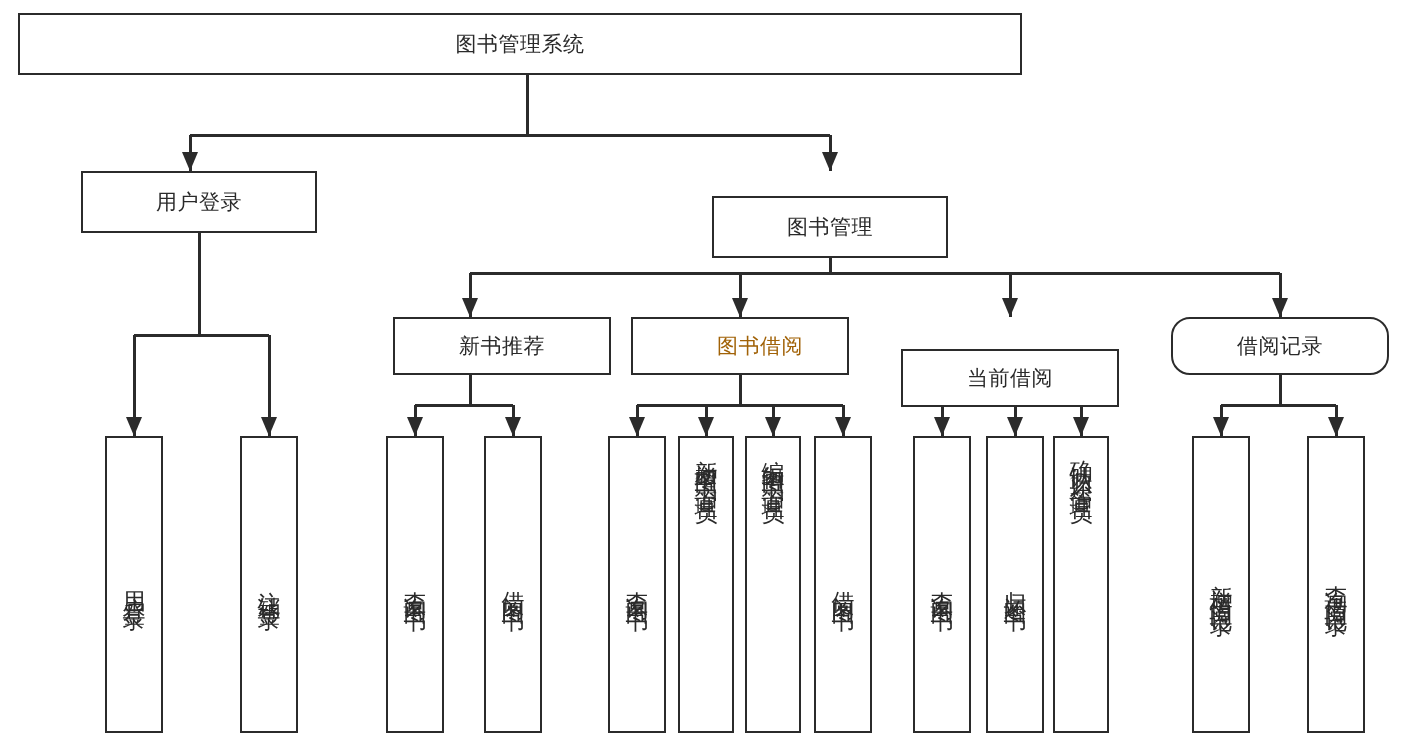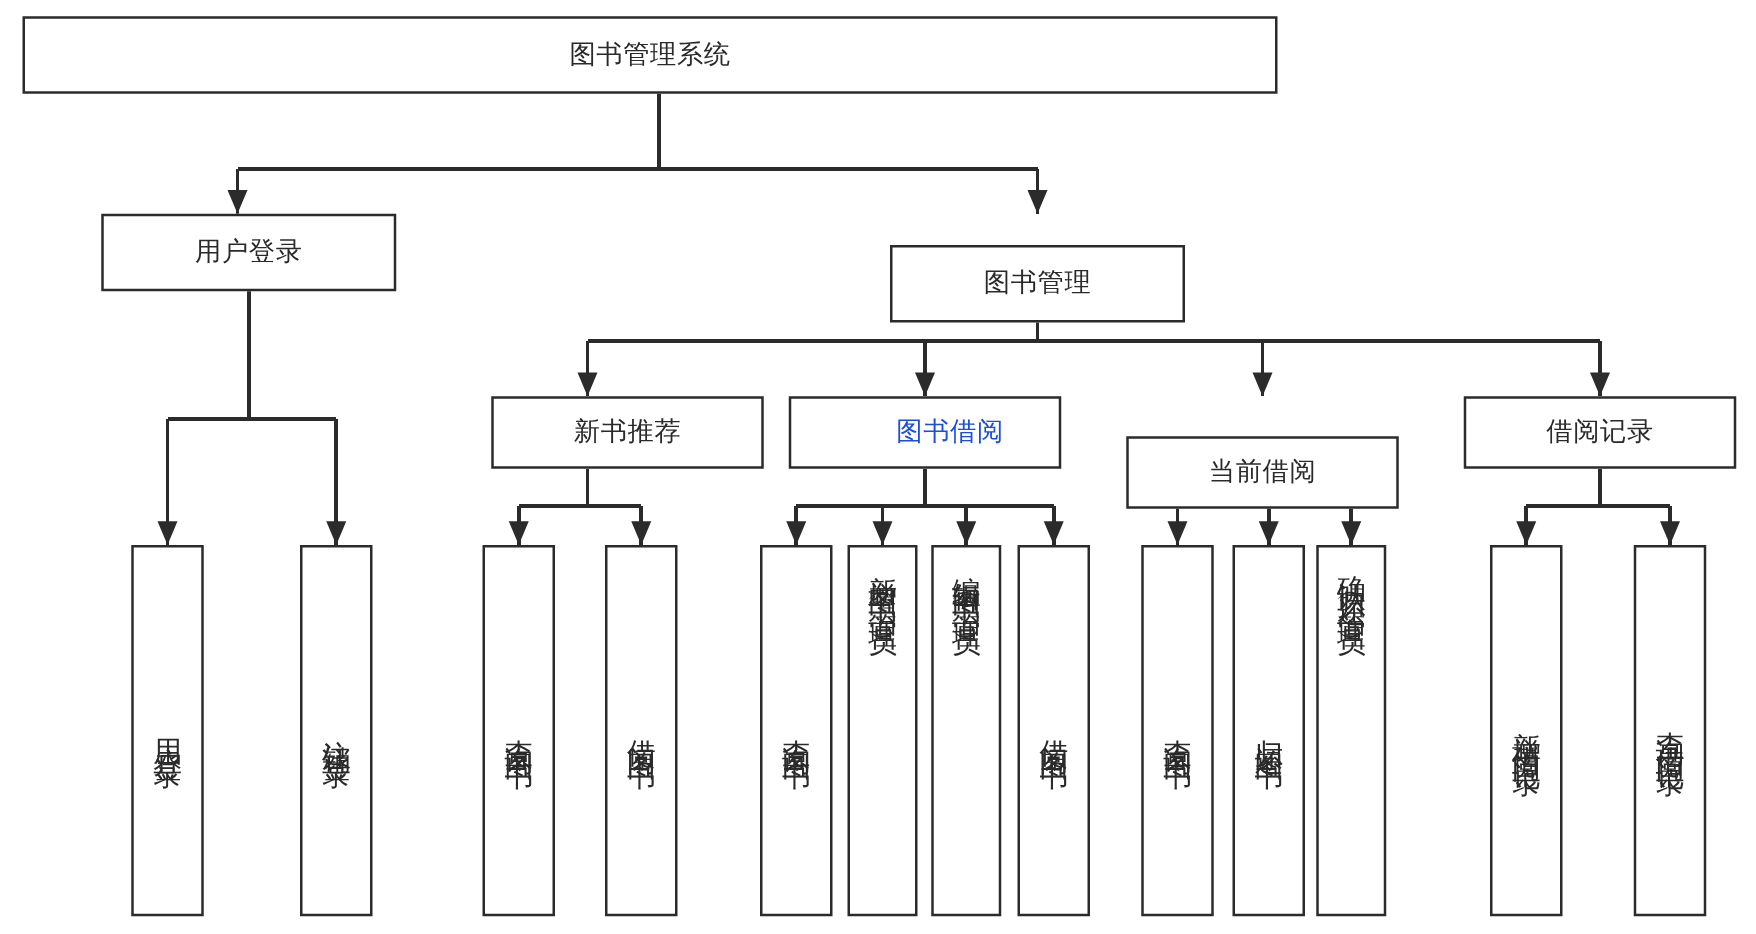--- a/index.html
+++ b/index.html
@@ -141,26 +141,26 @@
       <div class="node-box" style="left: 81px; top: 171px; width: 236px; height: 62px; border-color: rgb(43, 43, 43);">
         <span class="node-label" style="color: rgb(42, 42, 42);">用户登录</span>
       </div>
       <div class="node-box" style="left: 712px; top: 171px; width: 236px; height: 62px; border-color: rgb(43, 43, 43); margin-top: 25px;">
         <span class="node-label" style="color: rgb(42, 42, 42);">图书管理</span>
       </div>
       <div class="node-box" style="left: 361px; top: 317px; width: 218px; height: 58px; border-color: rgb(43, 43, 43); margin-left: 32px;">
         <span class="node-label" style="color: rgb(42, 42, 42);">新书推荐</span>
       </div>
       <div class="node-box" style="left: 631px; top: 317px; width: 218px; height: 58px; border-color: rgb(43, 43, 43);">
-        <span class="node-label" style="color: #1d4ed8; margin-left: 40px;">图书借阅</span>
+        <span class="node-label" style="color: #a16207; margin-left: 40px;">图书借阅</span>
       </div>
       <div class="node-box" style="left: 901px; top: 317px; width: 218px; height: 58px; border-color: rgb(43, 43, 43); margin-top: 32px;">
         <span class="node-label" style="color: rgb(42, 42, 42);">当前借阅</span>
       </div>
-      <div class="node-box" style="left: 1171px; top: 317px; width: 218px; height: 58px; border-color: rgb(43, 43, 43);">
+      <div class="node-box" style="left: 1171px; top: 317px; width: 218px; height: 58px; border-color: rgb(43, 43, 43); border-radius: 19px;">
         <span class="node-label" style="color: rgb(42, 42, 42);">借阅记录</span>
       </div>
       <div class="node-box vertical mid" style="left: 105px; top: 436px; width: 58px; height: 297px; border-color: rgb(43, 43, 43);">
         <span class="node-label" style="color: rgb(42, 42, 42);">用户登录</span>
       </div>
       <div class="node-box vertical mid" style="left: 240px; top: 436px; width: 58px; height: 297px; border-color: rgb(43, 43, 43);">
         <span class="node-label" style="color: rgb(42, 42, 42);">注销登录</span>
       </div>
       <div class="node-box vertical mid" style="left: 386px; top: 436px; width: 58px; height: 297px; border-color: rgb(43, 43, 43);">
         <span class="node-label" style="color: rgb(42, 42, 42);">查询图书</span>

